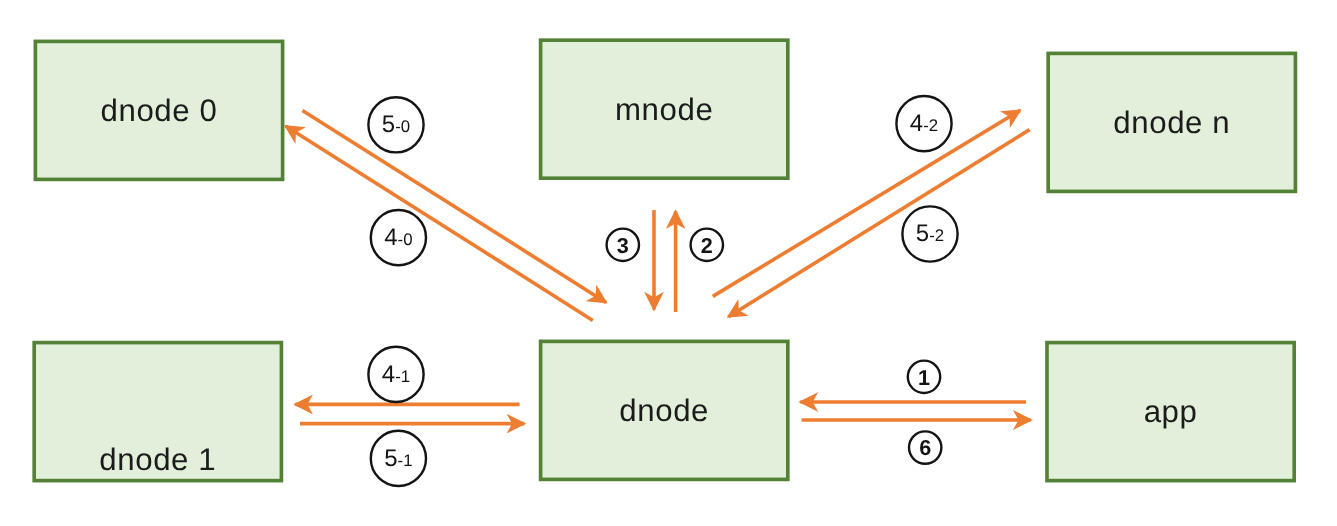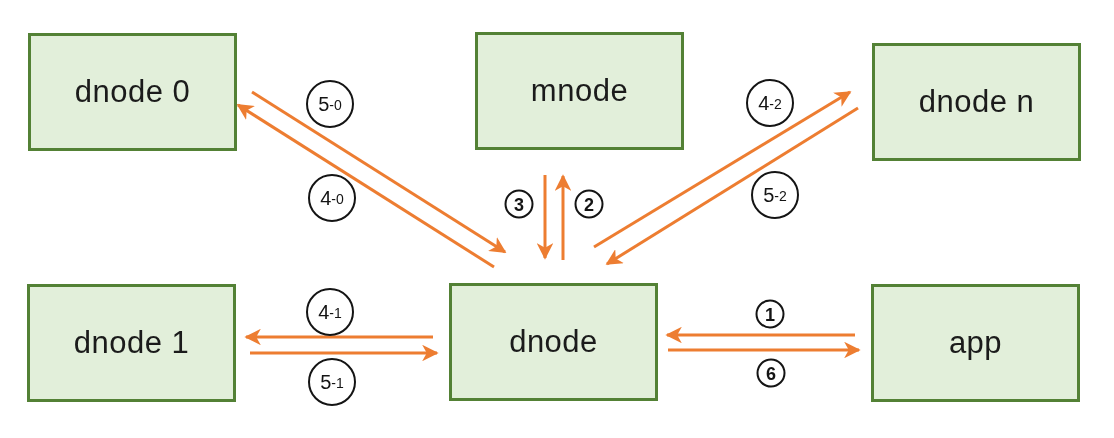--- a/index.html
+++ b/index.html
@@ -24,28 +24,28 @@
   .node {
     position: absolute;
     width: 209px;
     height: 118px;
     background: #e2efda;
     border: 3px solid #538135;
     box-sizing: border-box;
     display: flex;
     align-items: center;
     justify-content: center;
-    font-size: 31px;
+    font-size: 26px;
     color: #1b1b1b;
     letter-spacing: 0.5px;
   }
   .node-dnode0 { left: 28px;  top: 33px;  }
-  .node-mnode  { left: 475px; top: 32px;  }
+  .node-mnode  { left: 449px; top: 32px;  }
   .node-dnoden { left: 872px; top: 43px;  }
-  .node-dnode1 { left: 27px;  top: 284px; }
+  .node-dnode1 { left: 27px;  top: 284px; align-items: flex-end; }
   .node-taosc  { left: 449px; top: 283px; }
   .node-app    { left: 871px; top: 284px; }
 
   .tag {
     position: absolute;
     width: 48px;
     height: 48px;
     border: 2.5px solid #141414;
     border-radius: 50%;
     background: #ffffff;

